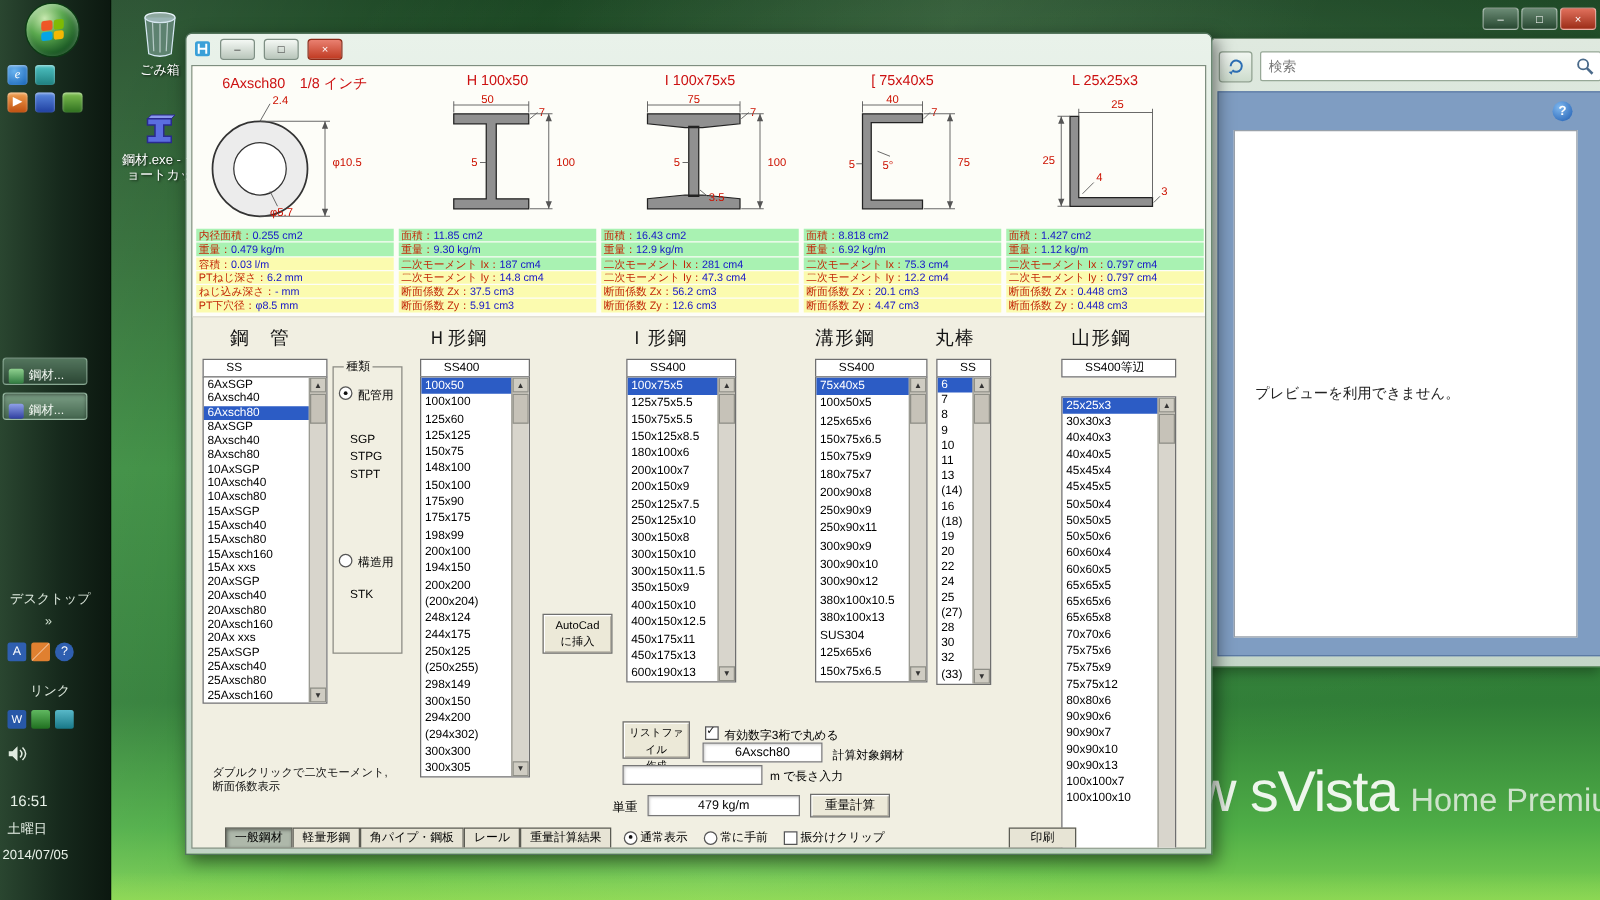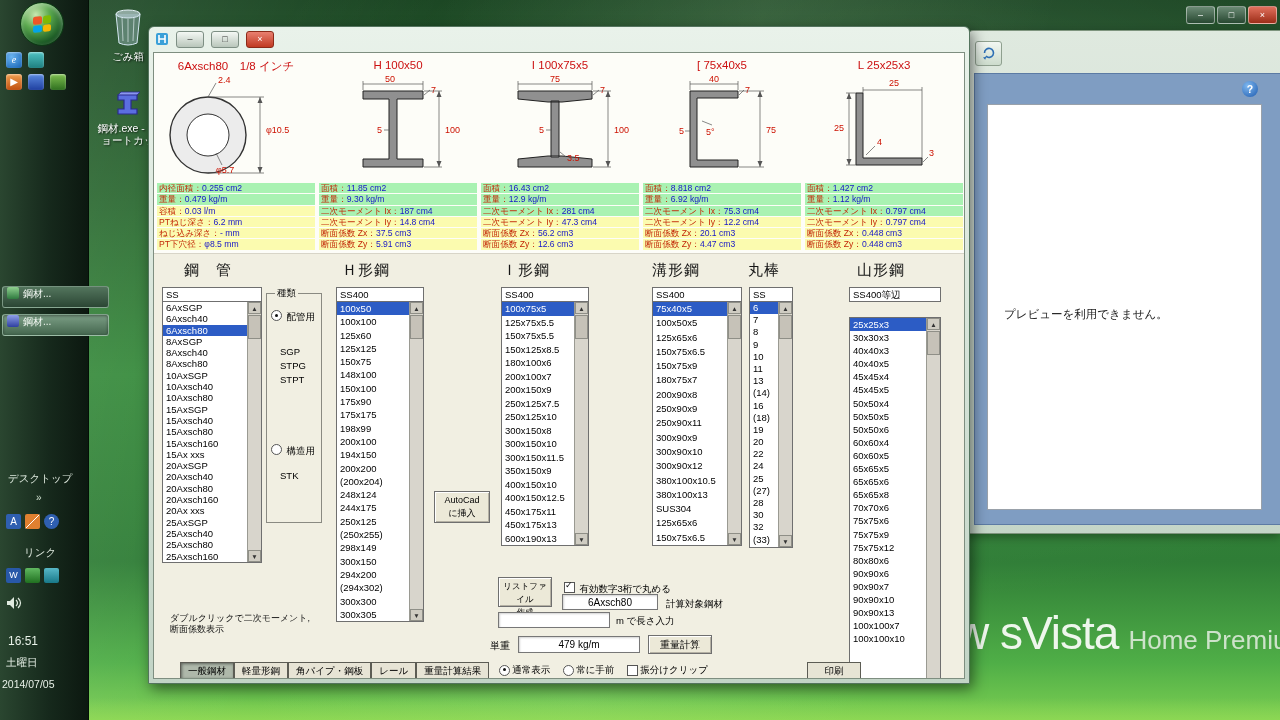--- a/index.html
+++ b/index.html
@@ -24,22 +24,22 @@
     background:linear-gradient(90deg,#2a4630 0%,#16291c 55%,#0c1810 100%);
     border-right:1px solid #031006;color:#e3ece3}
   .orb{position:absolute;left:20px;top:2px;width:42px;height:42px;border-radius:50%;
     background:radial-gradient(circle at 35% 28%,#c8e8b0 0%,#5aa84e 35%,#1d5c26 70%,#0a2e10 100%);
     border:1px solid #0c3a14;box-shadow:inset 0 2px 5px rgba(255,255,255,.45)}
   .flag{position:absolute;left:12px;top:13px;width:18px;height:16px;display:grid;
     grid-template-columns:1fr 1fr;gap:1px;transform:skewY(-6deg)}
   .flag span{border-radius:2px;opacity:.95}
   .qicon{position:absolute;width:16px;height:16px;border-radius:3px;font-size:10px;color:#fff;
     text-align:center;line-height:16px;box-shadow:inset 0 1px 2px rgba(255,255,255,.5)}
-  .tbtn{position:absolute;left:2px;width:107px;height:22px;border-radius:3px;
-    border:1px solid rgba(190,220,200,.5);display:flex;align-items:flex-start;gap:4px;
+  .tbtn{position:absolute;left:2px;width:68px;height:22px;border-radius:3px;
+    border:1px solid rgba(190,220,200,.5);display:flex;align-items:flex-end;gap:4px;
     padding:0 4px;box-sizing:border-box;font-size:10px;color:#f2f7f2;white-space:nowrap}
   .tbtn.b1{top:286px;background:linear-gradient(#53755d,#2b4634)}
   .tbtn.b2{top:314px;background:linear-gradient(#7c9f86,#44664e);box-shadow:inset 0 1px 3px rgba(0,0,0,.45)}
   .ticon{width:12px;height:12px;border-radius:2px;flex:0 0 auto}
   .tlabel{position:absolute;font-size:10.5px;color:#dde8dd}
   .chev{position:absolute;font-size:10px;color:#cfe0cf}
   .titem{position:absolute;width:15px;height:15px;border-radius:2px;font-size:10px;color:#fff;
     text-align:center;line-height:15px}
   .clock{position:absolute;color:#e8f1e8}
 
@@ -89,21 +89,21 @@
   .stat{height:10.3px;line-height:10.3px;font-size:8.6px;padding:0 2px;margin-bottom:1px;
     display:flex;white-space:nowrap;overflow:hidden}
   .stat.green{background:#a9f2b2}.stat.yellow{background:#fbfbaf}
   .sl{color:#c22707}.sv{color:#1616c8}
   .dim{fill:#cc1100;font-size:9px}
   .dln{stroke:#555;stroke-width:.7}
   .cath{position:absolute;top:208px;width:100px;text-align:center;font-size:15px;color:#151515;
     letter-spacing:1px;white-space:nowrap}
 
   .lhead{position:absolute;height:15px;line-height:13px;background:#fff;border:1px solid #6f6f6f;
-    font-size:9.5px;padding-left:3px;box-sizing:border-box;overflow:hidden;white-space:nowrap}
+    font-size:9.5px;padding-left:18px;box-sizing:border-box;overflow:hidden;white-space:nowrap}
   .listbox{position:absolute;background:#fff;border:1px solid #6f6f6f;box-sizing:border-box;
     overflow:hidden;--ih:12px}
   .lbody{position:absolute;left:0;top:0;right:13px;bottom:0;overflow:hidden}
   .li{height:var(--ih);line-height:var(--ih);font-size:9.5px;padding-left:3px;
     white-space:nowrap;overflow:hidden;color:#000}
   .li.sel{background:#2c5cc5;color:#fff}
   .vscroll{position:absolute;top:0;right:0;bottom:0;width:13px;background:#d8d5cc;border-left:1px solid #9a9a92}
   .varr{position:absolute;left:0;right:0;height:12px;background:#cfccc2;border:1px solid #8f8f87;
     font-size:6.5px;text-align:center;line-height:11px;color:#333;box-sizing:border-box}
   .vthumb{position:absolute;left:0;right:0;top:13px;height:24px;background:#c6c2b8;
@@ -169,20 +169,27 @@
   <div class="capbtn">□</div>
   <div class="capbtn close">×</div>
 </div>
 
 <div class="explorer">
   <div class="etoolbar">
     <div class="ebtn">
       <svg width="14" height="14" viewBox="0 0 14 14">
         <path d="M2.5 7a4.5 4.5 0 1 1 1.4 3.2" stroke="#2c6eb4" fill="none" stroke-width="1.6"></path>
         <path d="M1 11.5l3.4-.8-1.2 3z" fill="#2c6eb4"></path>
+      </svg>
+    </div>
+    <div class="esearch">
+      <input value="検索" style="">
+      <svg width="16" height="16" viewBox="0 0 16 16" style="margin-right:4px">
+        <circle cx="6.5" cy="6.5" r="4" stroke="#4a6a8a" fill="none" stroke-width="1.5"></circle>
+        <line x1="9.5" y1="9.5" x2="14" y2="14" stroke="#4a6a8a" stroke-width="2"></line>
       </svg>
     </div>
   </div>
   <div class="ebody">
     <div class="ehelp">?</div>
     <div class="epanel">
       <div class="emsg">プレビューを利用できません。</div>
     </div>
   </div>
 </div>

